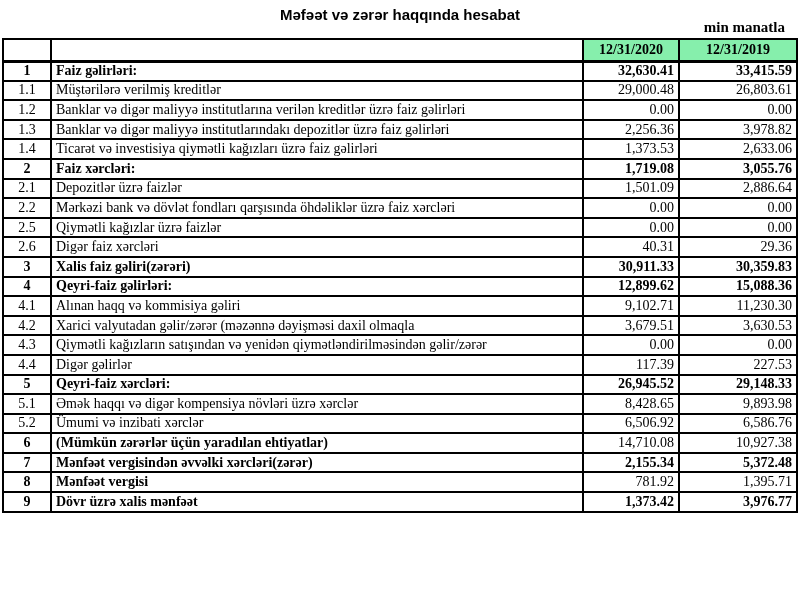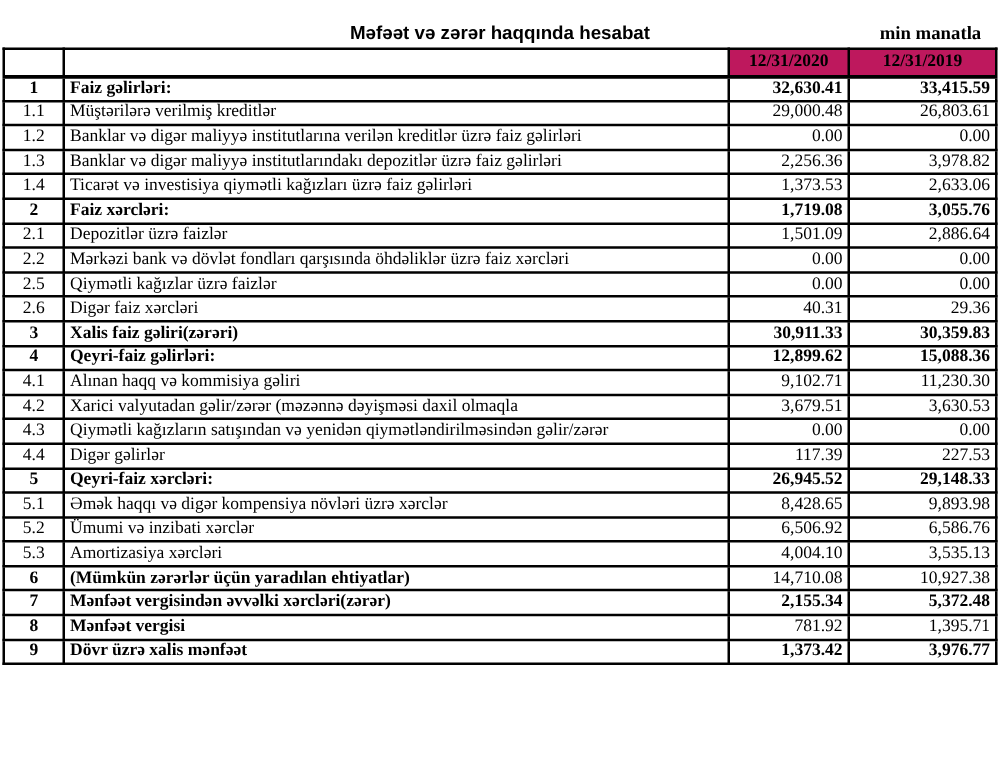--- a/index.html
+++ b/index.html
@@ -4,21 +4,21 @@
 <style>
   * { margin: 0; padding: 0; box-sizing: border-box; }
   html, body {
     width: 800px; height: 611px;
     background: #ffffff;
     font-family: "Liberation Serif", serif;
     color: #000000;
     overflow: hidden;
   }
   .title {
-    padding-top: 18px;
+    padding-top: 6px;
     height: 19px;
     text-align: center;
     font-family: "Liberation Sans", sans-serif;
     font-weight: bold;
     font-size: 15px;
     line-height: 17px;
   }
   .unit {
     height: 17px;
     text-align: right;
@@ -44,21 +44,21 @@
     vertical-align: middle;
     padding: 0 4px;
     height: 19.6px;
   }
   table.report thead td {
     height: 22px;
     border-bottom-width: 3px;
     text-align: center;
     font-weight: bold;
   }
-  td.yellow { background: #be185d; }
+  td.yellow { background: #86efac; }
   td.num { text-align: center; padding: 0 2px; }
   td.label { text-align: left; }
   td.val { text-align: right; margin-left: 13px; }
   .b { font-weight: bold; }
 </style>
 </head>
 <body>
 
 <div class="title">Məfəət və zərər haqqında hesabat</div>
 <div class="unit">min manatla</div>
@@ -187,26 +187,20 @@
         <td class="val">8,428.65</td>
         <td class="val">9,893.98</td>
       </tr>
       <tr>
         <td class="num">5.2</td>
         <td class="label">Ümumi və inzibati xərclər</td>
         <td class="val">6,506.92</td>
         <td class="val">6,586.76</td>
       </tr>
       <tr>
-        <td class="num">5.3</td>
-        <td class="label">Amortizasiya xərcləri</td>
-        <td class="val">4,004.10</td>
-        <td class="val">3,535.13</td>
-      </tr>
-      <tr>
         <td class="num b">6</td>
         <td class="label b">(Mümkün zərərlər üçün yaradılan ehtiyatlar)</td>
         <td class="val">14,710.08</td>
         <td class="val">10,927.38</td>
       </tr>
       <tr>
         <td class="num b">7</td>
         <td class="label b">Mənfəət vergisindən əvvəlki xərcləri(zərər)</td>
         <td class="val b">2,155.34</td>
         <td class="val b">5,372.48</td>

